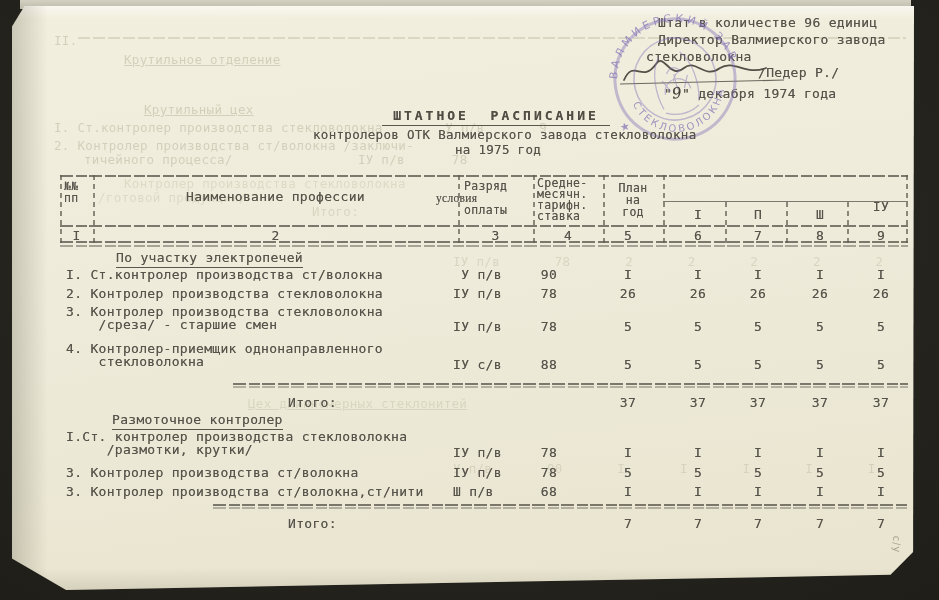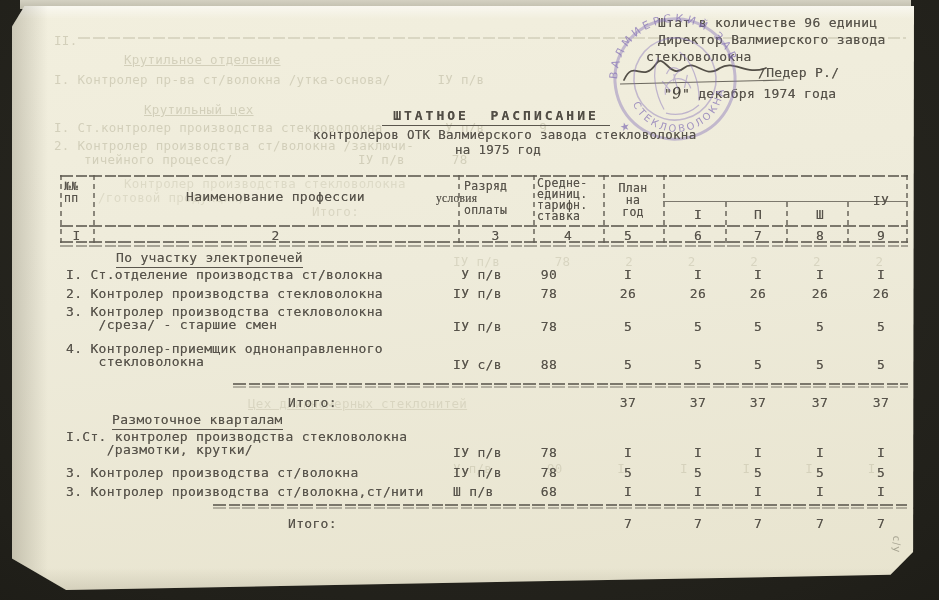--- a/index.html
+++ b/index.html
@@ -56,21 +56,20 @@
   <div class="edgeband"></div>
 
   <div class="paper">
     <div class="tshade"></div>
     <div class="curl"></div>
     <div class="bshade"></div>
 
     <div class="ghostline" style="left:66px;top:31px;width:828px;"></div>
     <div class="ghost" style="left:42px;top:27px;">II.</div>
     <div class="ghost gu" style="left:112px;top:46px;">Крутильное отделение</div>
-    <div class="ghost" style="left:42px;top:66px;">I. Контролер пр-ва ст/волокна /утка-основа/      IУ п/в</div>
     <div class="ghost gu" style="left:132px;top:96px;">Крутильный цех</div>
     <div class="ghost" style="left:42px;top:114px;">I. Ст.контролер производства стекловолокна        У п/в       9</div>
     <div class="ghost" style="left:42px;top:132px;">2. Контролер производства ст/волокна /заключи-</div>
     <div class="ghost" style="left:72px;top:146px;">тичейного процесса/                IУ п/в      78</div>
     <div class="ghost" style="left:100px;top:170px;opacity:.25;margin-left:12px;">Контролер производства стекловолокна</div>
     <div class="ghost" style="left:86px;top:184px;opacity:.25;">/готовой продукции/</div>
     <div class="ghost" style="left:300px;top:198px;opacity:.3;">Итого:</div>
     <div class="ghost" style="left:441px;top:248px;opacity:.3;">IУ п/в       78       2       2       2       2       2</div>
     <div class="ghost gu" style="left:236px;top:390px;opacity:.27;">Цех длинномерных стеклонитей</div>
     <div class="ghost" style="left:441px;top:424px;opacity:.3;margin-top:31px;">У п/в       90       I       I       I       I       I</div>
@@ -135,44 +134,44 @@
     <div class="vl" style="left:774px;top:196px;height:43px;"></div>
     <div class="vl" style="left:835px;top:196px;height:43px;"></div>
 
     <div class="t sm" style="left:52px;top:174px;">№№</div>
     <div class="t sm" style="left:52px;top:186px;">пп</div>
     <div class="t c" style="left:81px;top:184px;width:365px;">Наименование профессии</div>
     <div class="t sm" style="left:452px;top:174px;">Разряд</div>
     <div class="t sm" style="left:424px;top:186px;font-family:Liberation Serif, serif;">условия</div>
     <div class="t sm" style="left:452px;top:198px;">оплаты</div>
     <div class="t sm" style="left:525px;top:171px;">Средне-</div>
-    <div class="t sm" style="left:525px;top:182px;">единиц.</div>
+    <div class="t sm" style="left:525px;top:182px;">месячн.</div>
     <div class="t sm" style="left:525px;top:193px;">тарифн.</div>
     <div class="t sm" style="left:525px;top:204px;">ставка</div>
     <div class="t sm c" style="left:591px;top:176px;width:60px;">План</div>
     <div class="t sm c" style="left:591px;top:188px;width:60px;">на</div>
     <div class="t sm c" style="left:591px;top:200px;width:60px;">год</div>
     <div class="t num q1" style="top:202px;">I</div>
     <div class="t num q2" style="top:202px;">П</div>
     <div class="t num q3" style="top:202px;">Ш</div>
-    <div class="t num q4" style="top:188px;text-align:center;">IУ</div>
+    <div class="t num q4" style="top:194px;text-align:center;">IУ</div>
 
     <div class="t c" style="left:48px;top:223px;width:33px;">I</div>
     <div class="t c" style="left:81px;top:223px;width:365px;">2</div>
     <div class="t c" style="left:446px;top:223px;width:75px;">3</div>
     <div class="t c" style="left:521px;top:223px;width:70px;">4</div>
     <div class="t num plan" style="top:223px;">5</div>
     <div class="t num q1" style="top:223px;">6</div>
     <div class="t num q2" style="top:223px;">7</div>
     <div class="t num q3" style="top:223px;">8</div>
     <div class="t num q4" style="top:223px;">9</div>
 
     <div class="t un" style="left:104px;top:245px;">По участку электропечей</div>
 
-    <div class="t" style="left:54px;top:262px;">I. Ст.отделение производства ст/волокна</div>
+    <div class="t" style="left:54px;top:262px;">I. Ст.контролер производства ст/волокна</div>
     <div class="t raz" style="top:262px;"> У п/в</div>
     <div class="t stav" style="top:262px;">90</div>
     <div class="t num plan" style="top:262px;">I</div>
     <div class="t num q1" style="top:262px;">I</div>
     <div class="t num q2" style="top:262px;">I</div>
     <div class="t num q3" style="top:262px;">I</div>
     <div class="t num q4" style="top:262px;">I</div>
 
     <div class="t" style="left:54px;top:281px;">2. Контролер производства стекловолокна</div>
     <div class="t raz" style="top:281px;">IУ п/в</div>
@@ -205,21 +204,21 @@
 
     <div class="hl" style="left:221px;top:377px;width:675px;"></div>
     <div class="hl" style="left:221px;top:380px;width:675px;opacity:.4;"></div>
     <div class="t" style="left:276px;top:390px;">Итого:</div>
     <div class="t num plan" style="top:390px;">37</div>
     <div class="t num q1" style="top:390px;">37</div>
     <div class="t num q2" style="top:390px;">37</div>
     <div class="t num q3" style="top:390px;">37</div>
     <div class="t num q4" style="top:390px;">37</div>
 
-    <div class="t un" style="left:100px;top:407px;">Размоточное кварталам</div>
+    <div class="t un" style="left:100px;top:407px;">Размоточное контролер</div>
 
     <div class="t" style="left:54px;top:424px;">I.Ст. контролер производства стекловолокна</div>
     <div class="t" style="left:54px;top:437px;">     /размотки, крутки/</div>
     <div class="t raz" style="top:440px;">IУ п/в</div>
     <div class="t stav" style="top:440px;">78</div>
     <div class="t num plan" style="top:440px;">I</div>
     <div class="t num q1" style="top:440px;">I</div>
     <div class="t num q2" style="top:440px;">I</div>
     <div class="t num q3" style="top:440px;">I</div>
     <div class="t num q4" style="top:440px;">I</div>

